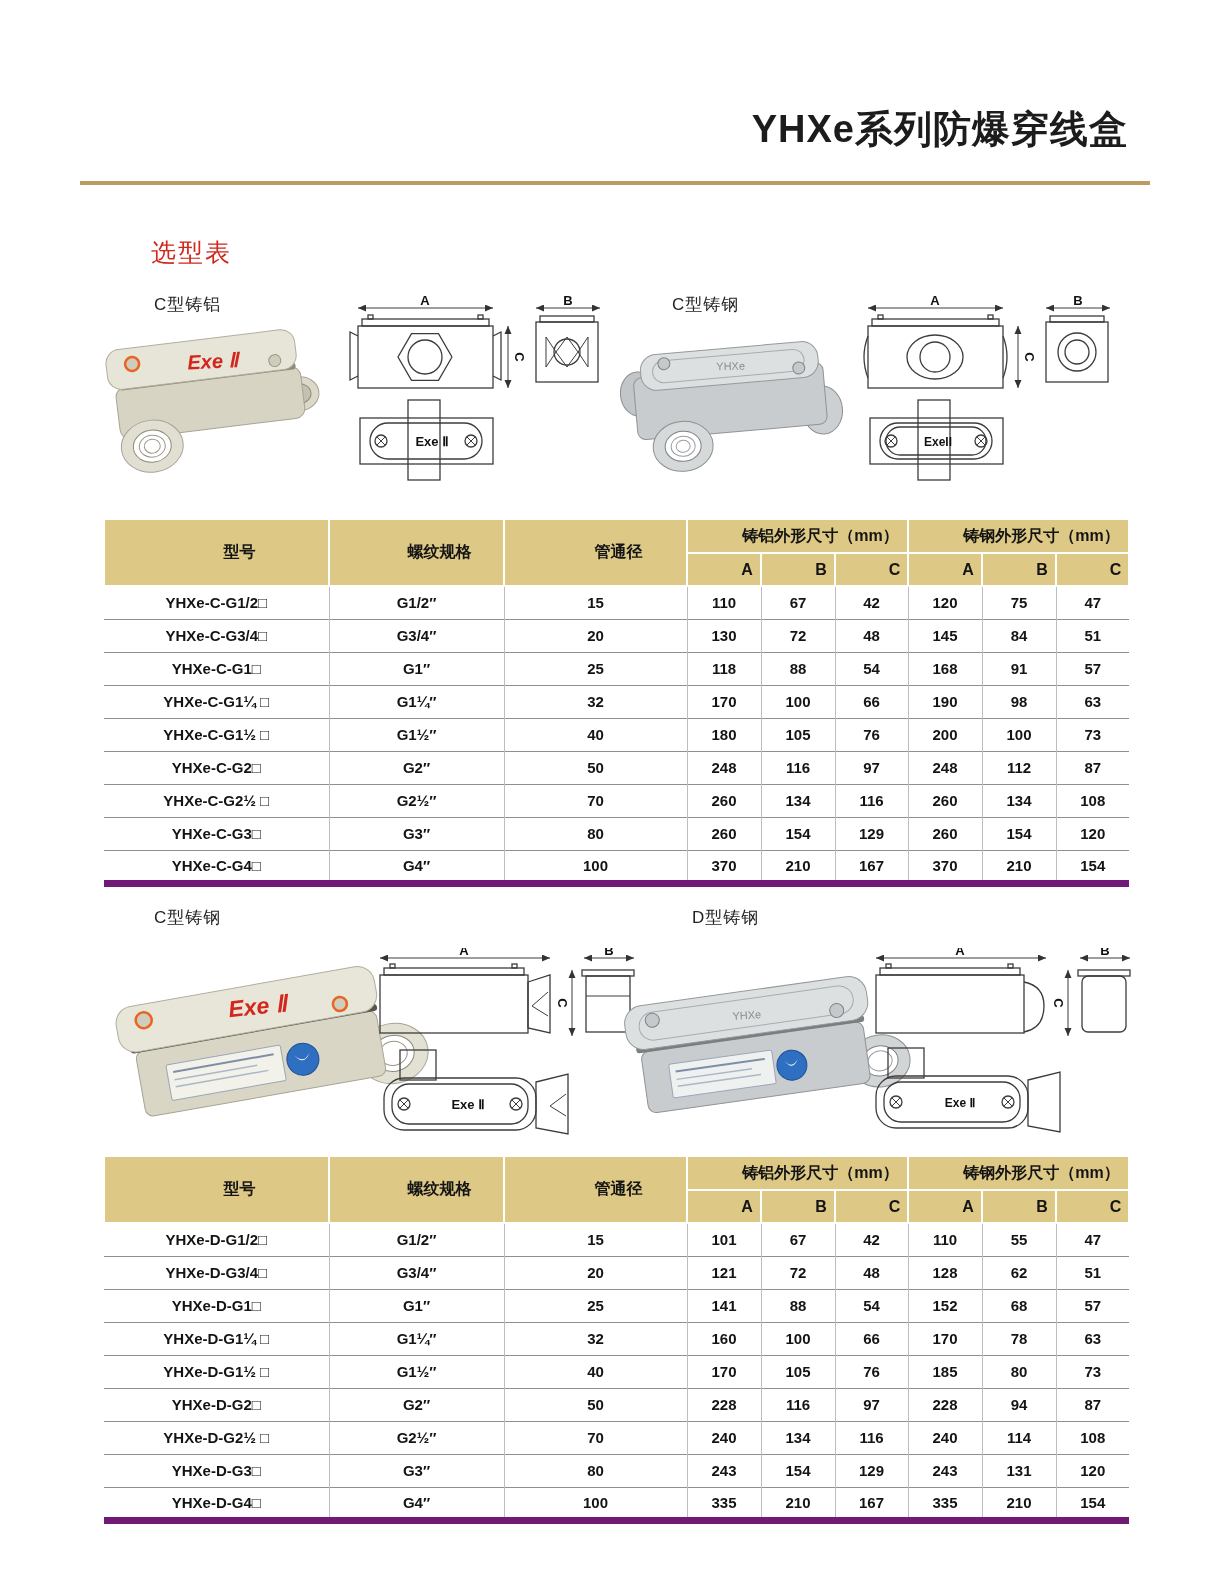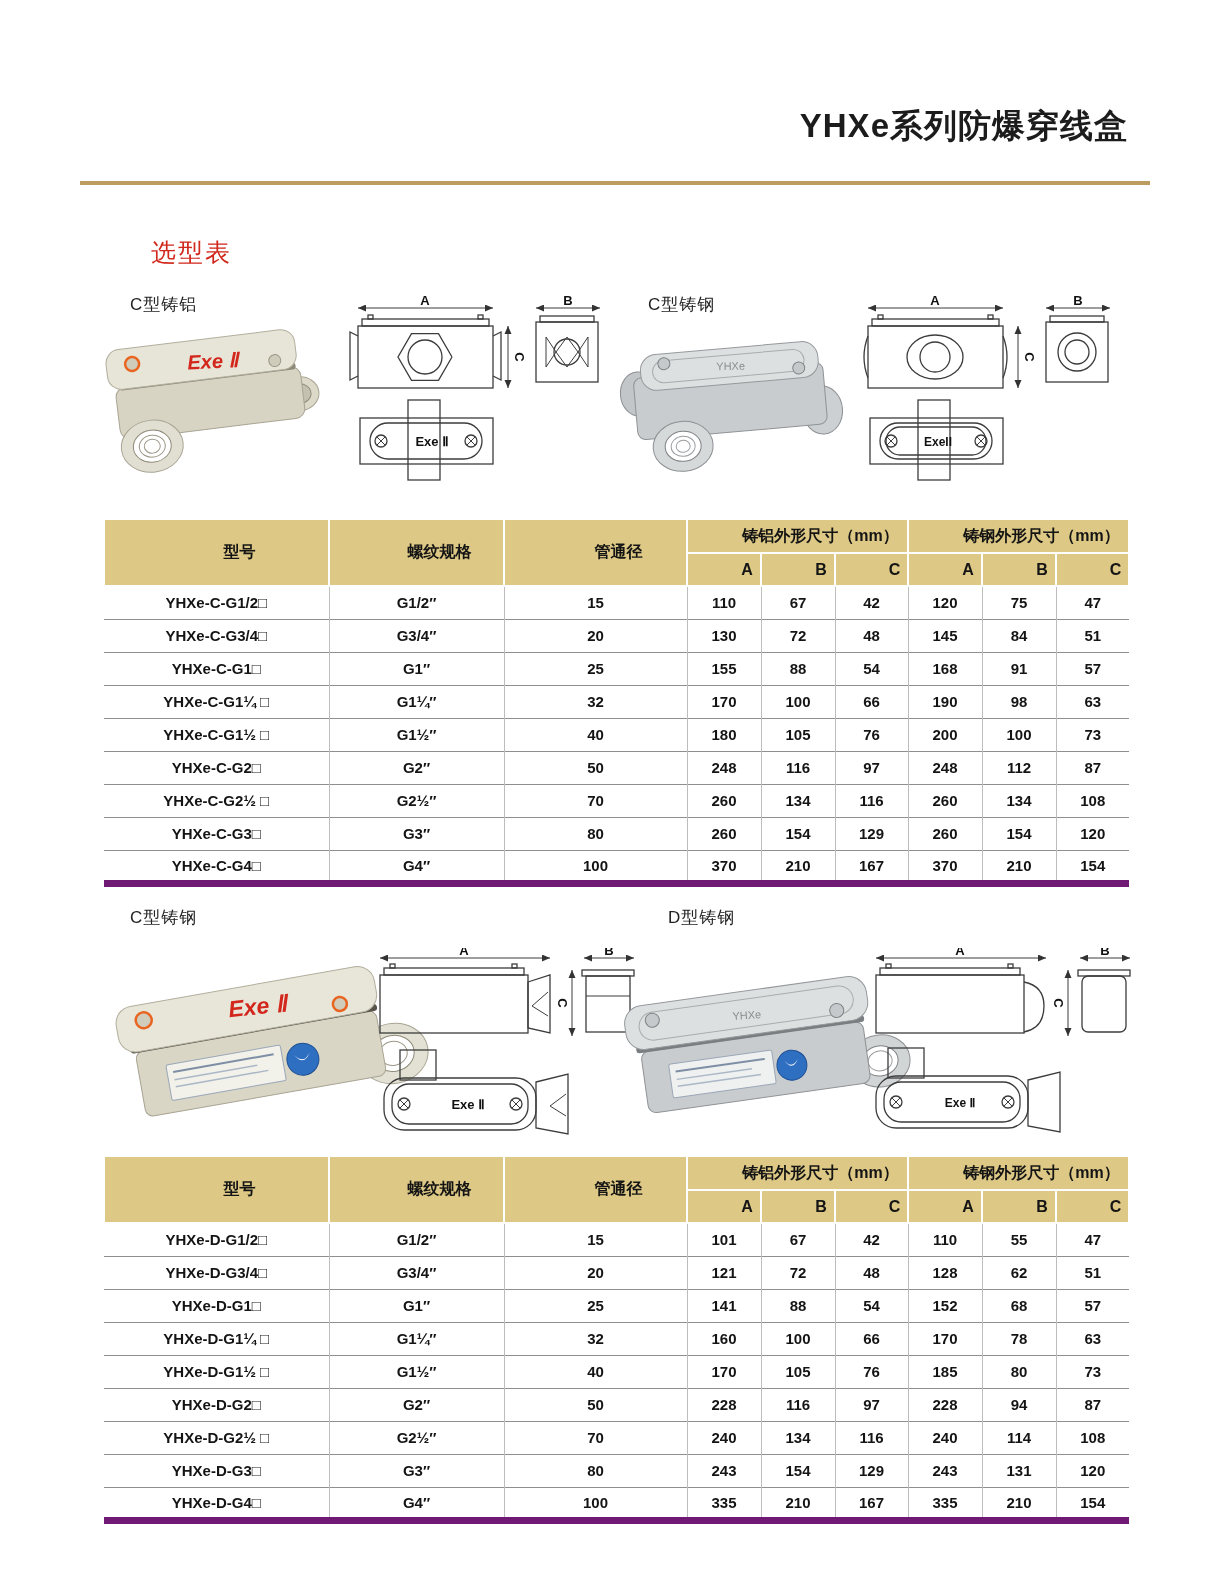--- a/index.html
+++ b/index.html
@@ -2,26 +2,26 @@
 <html><head>
 <meta charset="utf-8">
 <style>
   * { margin:0; padding:0; box-sizing:border-box; }
   html,body { background:#fff; }
   body { font-family:"Liberation Sans", sans-serif; color:#1a1a1a; }
   #page { position:relative; width:1230px; height:1571px; background:#fff; overflow:hidden; }
 
   
   #logo { position:absolute; left:104px; top:62px; width:232px; height:122px; }
-  #page-title { position:absolute; right:102px; top:104px; font-size:33px; font-weight:bold; letter-spacing:1px; color:#1c1c1c; white-space:nowrap;text-align:center; }
+  #page-title { position:absolute; right:102px; top:104px; font-size:38px; font-weight:bold; letter-spacing:1px; color:#1c1c1c; white-space:nowrap;text-align:center; }
   #gold-rule { position:absolute; left:80px; top:181px; width:1070px; height:4px; background:#bd9c62; }
 
   #section-heading { position:absolute; left:103px; top:236px; font-size:25px; color:#d0281c; letter-spacing:2px;margin-left:48px; }
 
-  .part-label { position:absolute; font-size:17px; color:#222; letter-spacing:1px; }
+  .part-label { position:absolute; font-size:17px; color:#222; letter-spacing:1px;margin-left:24px; }
   #label-c-alu { left:130px; top:293px; }
   #label-c-steel { left:648px; top:293px; }
   #label-d-alu { left:130px; top:906px; }
   #label-d-steel { left:668px; top:906px; }
 
   .photo, .drawing { position:absolute; }
   #photo-c-alu   { left:100px; top:312px; }
   #drawing-c-alu { left:348px; top:296px; }
   #photo-c-steel { left:616px; top:318px; }
   #drawing-c-steel { left:858px; top:296px; }
@@ -226,21 +226,21 @@
           <td>72</td>
           <td>48</td>
           <td>145</td>
           <td>84</td>
           <td>51</td>
         </tr>
         <tr>
           <td>YHXe-C-G1□</td>
           <td>G1″</td>
           <td>25</td>
-          <td>155</td>
+          <td>118</td>
           <td>88</td>
           <td>54</td>
           <td>168</td>
           <td>91</td>
           <td>57</td>
         </tr>
         <tr>
           <td>YHXe-C-G1¼ □</td>
           <td>G1¼″</td>
           <td>32</td>

